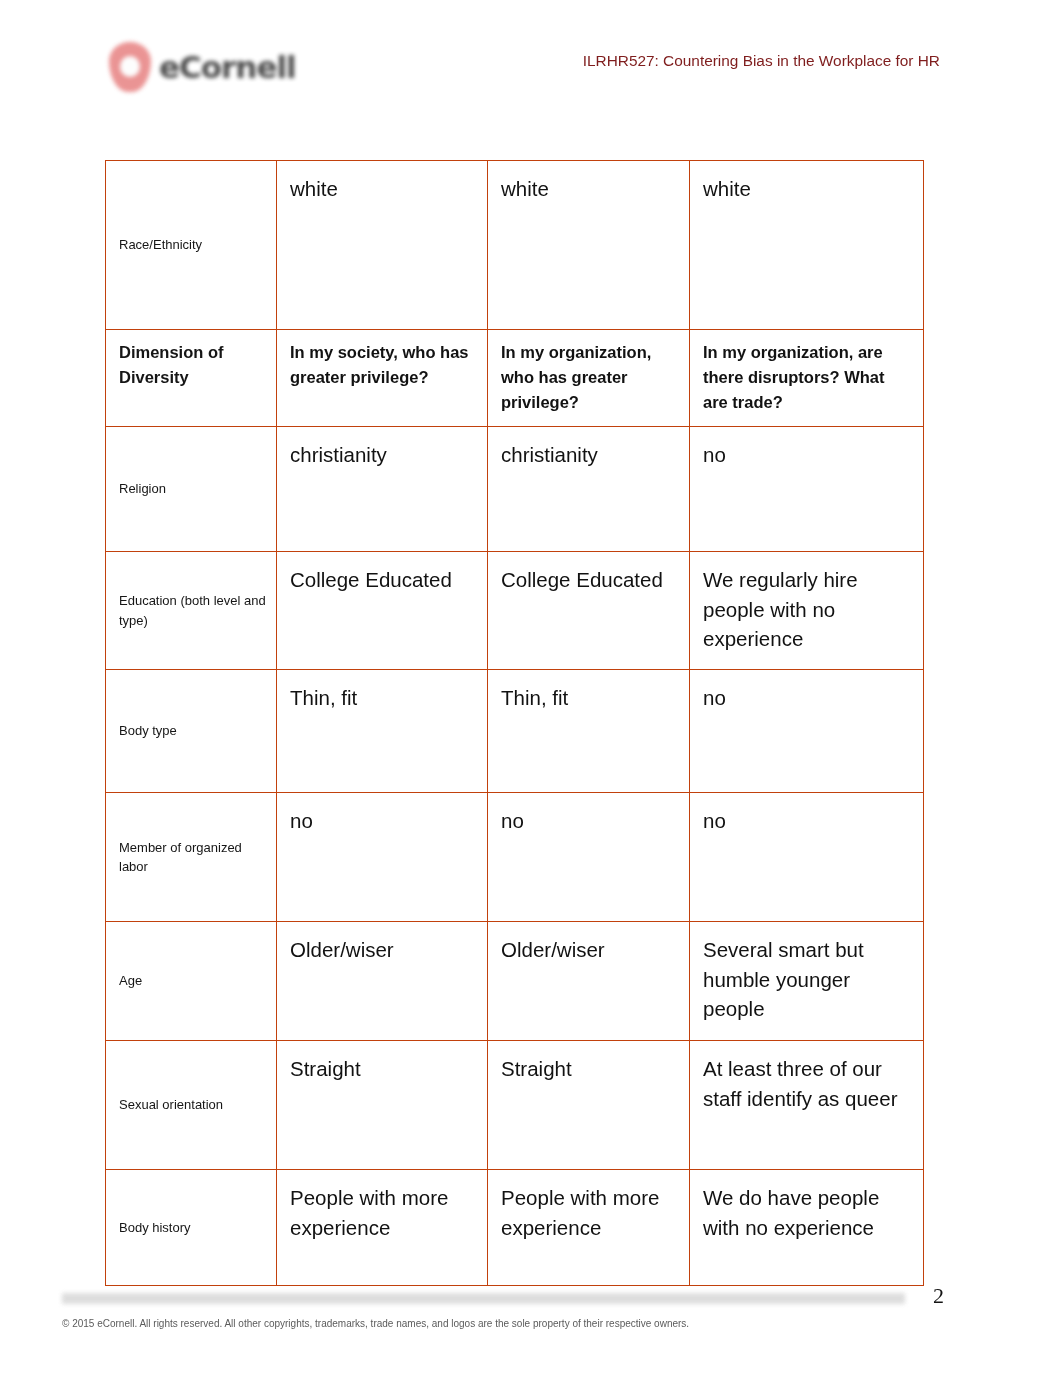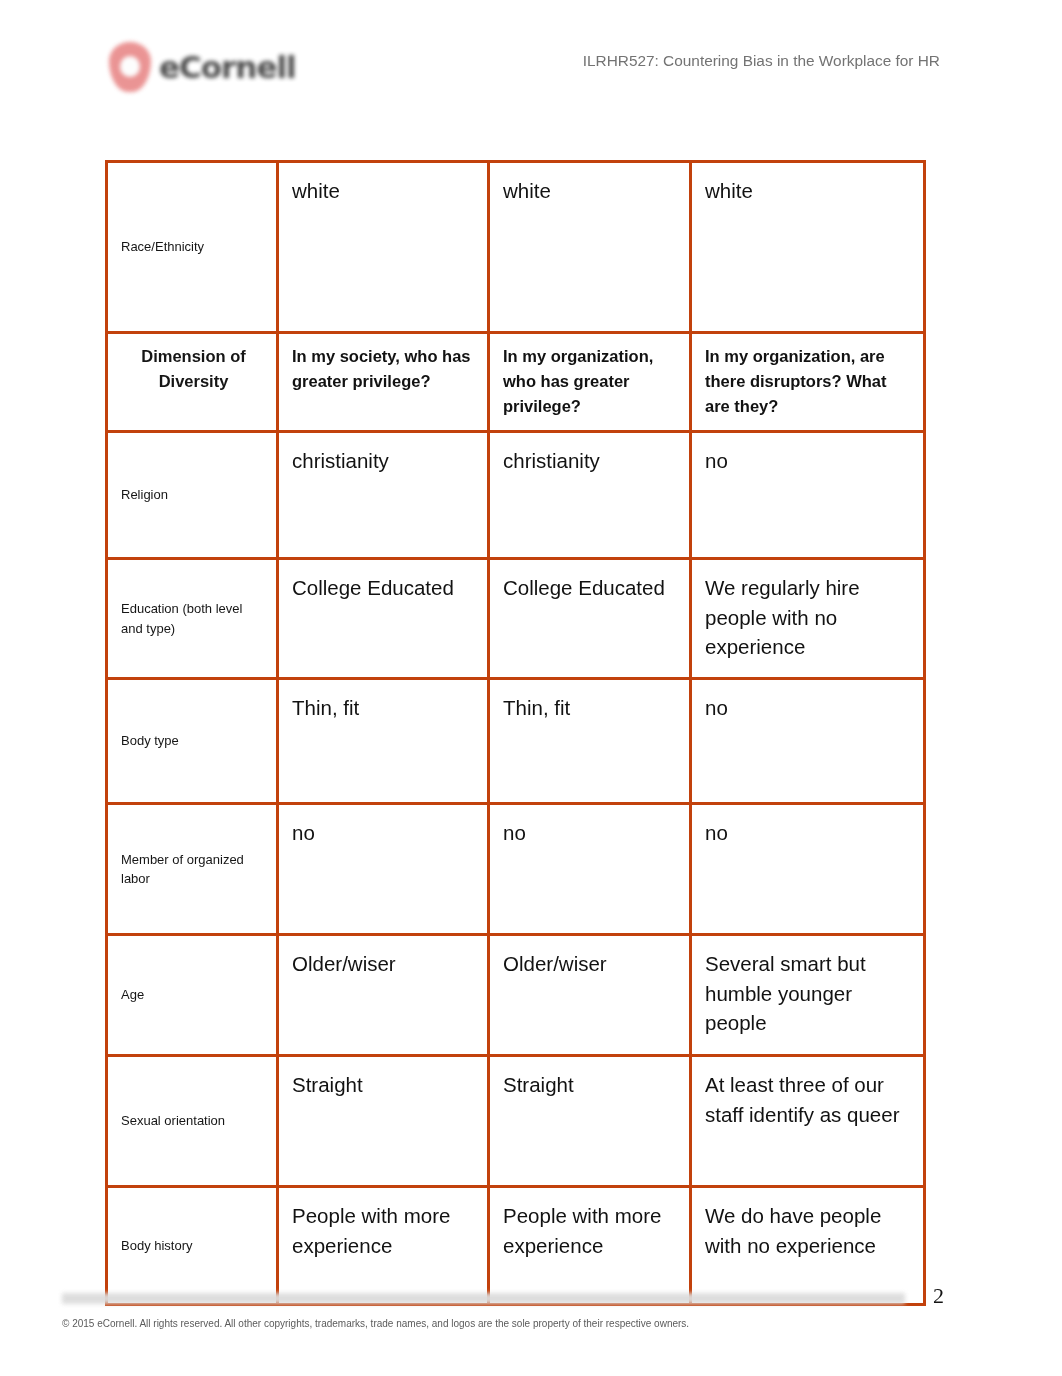--- a/index.html
+++ b/index.html
@@ -77,21 +77,21 @@
     line-height: 1;
   }
 
   .header-titles {
     position: absolute;
     right: 122px;
     top: 16px;
     text-align: right;
     font-family: "Liberation Sans", sans-serif;
     font-size: 15.4px;
-    color: #737373;
+    color: #7f1d1d;
     line-height: 1.48;
   }
 
   
   .table-wrap {
     position: absolute;
     left: 105px;
     top: 160px;
     width: 818px;
   }
@@ -99,21 +99,21 @@
     width: 100%;
     border-collapse: collapse;
     table-layout: fixed;
   }
   table.matrix col.c1 { width: 171px; }
   table.matrix col.c2 { width: 211px; }
   table.matrix col.c3 { width: 202px; }
   table.matrix col.c4 { width: 234px; }
 
   table.matrix td {
-    border: 3px solid #c2410c;
+    border: 1px solid #c2410c;
     padding: 0;
     vertical-align: top;
   }
 
   .cell-label {
     font-family: "Liberation Sans", sans-serif;
     font-size: 13px;
     color: #161616;
     line-height: 1.48;
     padding: 0 10px 0 13px;
@@ -139,21 +139,20 @@
     font-size: 16.5px;
     line-height: 1.52;
   }
   tr.qrow .cell-value {
     padding-top: 10px;
     padding-bottom: 10px;
   }
   tr.qrow .cell-label {
     align-items: flex-start;
     padding-top: 10px;
-    text-align: center;
   }
 
   
   tr.r-race td        { height: 168px; }
   tr.qrow td          { height: 96px;  }
   tr.r-religion td    { height: 124px; }
   tr.r-education td   { height: 117px; }
   tr.r-body td        { height: 122px; }
   tr.r-labor td       { height: 128px; }
   tr.r-age td         { height: 118px; margin-left: 23px; }
@@ -240,21 +239,21 @@
           <td class="labelcell">
             <div class="cell-label">Dimension of Diversity</div>
           </td>
           <td>
             <div class="cell-value">In my society, who has greater privilege?</div>
           </td>
           <td>
             <div class="cell-value">In my organization, who has greater privilege?</div>
           </td>
           <td>
-            <div class="cell-value">In my organization, are there disruptors? What are they?</div>
+            <div class="cell-value">In my organization, are there disruptors? What are trade?</div>
           </td>
         </tr>
 
         <tr class="r-religion">
           <td class="labelcell">
             <div class="cell-label">Religion</div>
           </td>
           <td>
             <div class="cell-value">christianity</div>
           </td>

